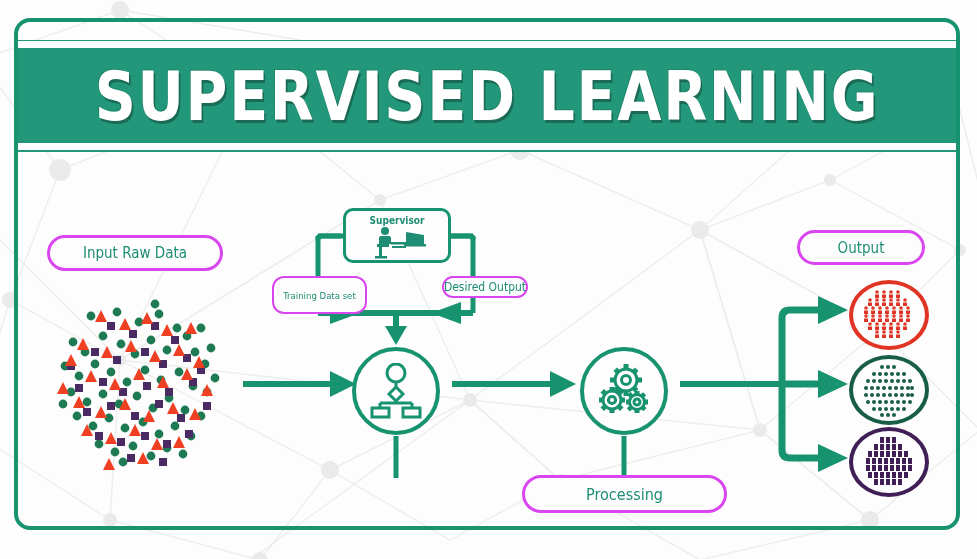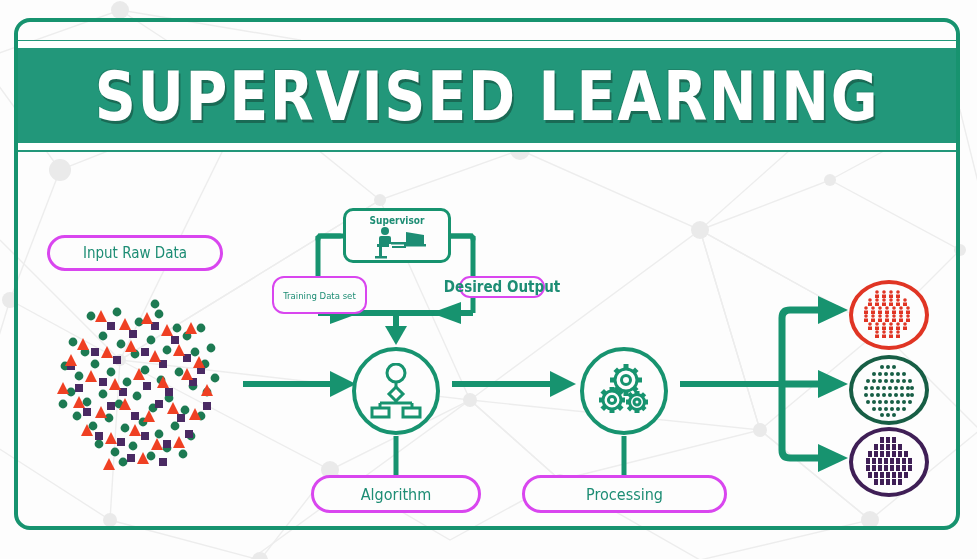--- a/index.html
+++ b/index.html
@@ -45,21 +45,21 @@
     border:3px solid #d946ef;border-radius:26px;background:#fdfdfd;
     color:#1d8d74;display:flex;align-items:center;justify-content:center;
     font-family:"DejaVu Sans Condensed","Liberation Sans",sans-serif;
     white-space:nowrap;
   }
   #pill-input{left:47px;top:235px;width:176px;height:36px;font-size:15px;}
   #pill-output{left:797px;top:230px;width:128px;height:35px;font-size:15px;}
   #pill-algorithm{left:311px;top:475px;width:170px;height:38px;font-size:16px;}
   #pill-processing{left:522px;top:475px;width:205px;height:38px;font-size:16px;}
   #pill-training{left:272px;top:276px;width:95px;height:38px;font-size:9.5px;border-width:2px;border-radius:12px;}
-  #pill-desired{left:459px;top:276px;width:86px;height:22px;font-size:15px;border-width:2px;border-radius:12px;font-weight:bold;}
+  #pill-desired{left:442px;top:276px;width:86px;height:22px;font-size:12px;border-width:2px;border-radius:12px;}
 
   
   #sup-box{
     position:absolute;left:343px;top:208px;width:108px;height:55px;
     border:3px solid #17936f;border-radius:10px;background:#fdfdfd;box-sizing:border-box;
   }
   #sup-label{
     position:absolute;left:343px;top:213px;width:108px;height:14px;
     display:flex;align-items:center;justify-content:center;
     color:#1d8d74;font-size:10px;
@@ -331,21 +331,21 @@
         <polygon points="124,144 130,156 118,156"></polygon>
           <polygon points="88,160 94,172 82,172"></polygon>
         <polygon points="54,166 60,178 48,178"></polygon>
           <polygon points="152,92 158,104 146,104"></polygon>
         <polygon points="8,90 14,102 2,102"></polygon>
           <polygon points="136,30 142,42 130,42"></polygon>
       </g>
     </svg>
 
     <div class="pill" id="pill-input">Input Raw Data</div>
-    <div class="pill" id="pill-algorithm">Algorithm</div>
+    <div class="pill" id="pill-output">Output</div>
     <div class="pill" id="pill-processing">Processing</div>
     <div class="pill" id="pill-training">Training Data set</div>
     <div class="pill" id="pill-desired">Desired Output</div>
 
     <div id="sup-box"></div>
     <div id="sup-label">Supervisor</div>
     <svg id="sup-icon" viewBox="0 0 70 34">
       <g fill="#1d8d74">
         <circle cx="23" cy="5" r="4"></circle>
         <path d="M19,10 h8 a2,2 0 0 1 2,2 v6 h-12 v-6 a2,2 0 0 1 2,-2 Z"></path>

